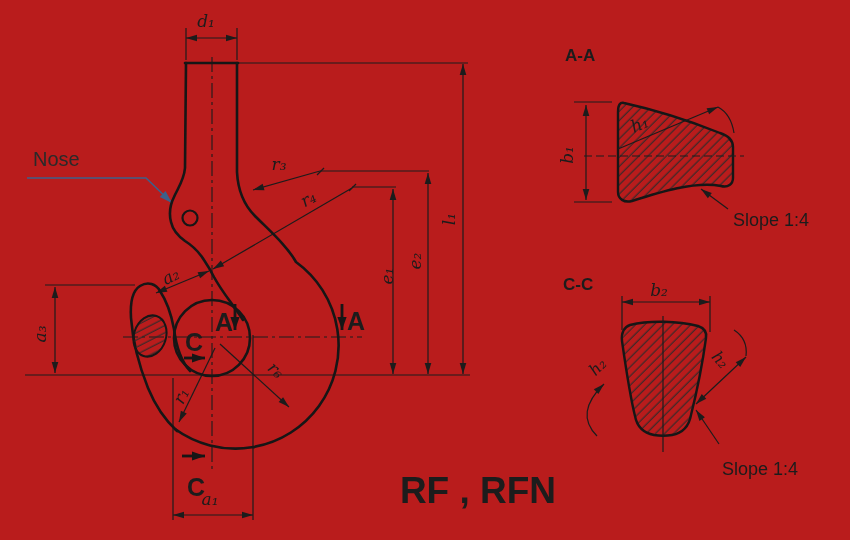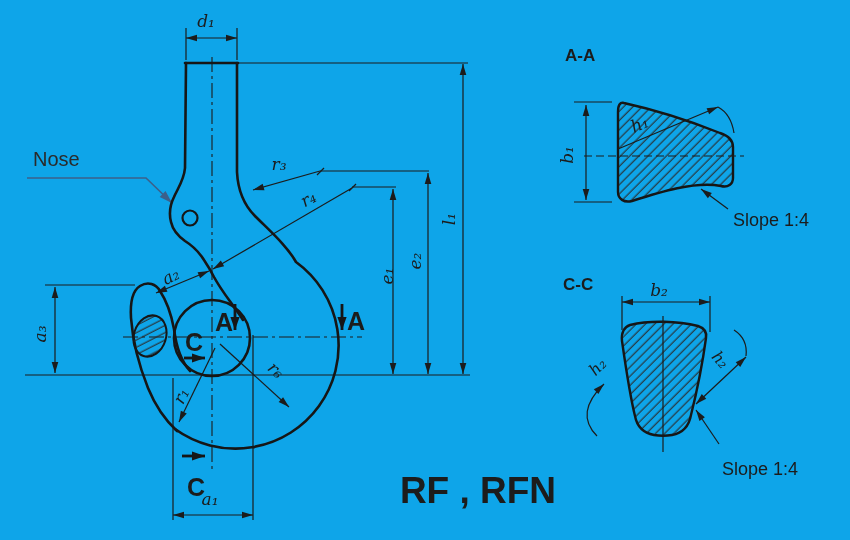--- a/index.html
+++ b/index.html
@@ -1,16 +1,16 @@
 <!DOCTYPE html>
 <html><head>
 <meta charset="utf-8">
 <style>
   html,body{margin:0;padding:0;background:#ffffff;}
-  #stage{position:relative;width:850px;height:540px;background:#0ea5e9;overflow:hidden;
+  #stage{position:relative;width:850px;height:540px;background:#b91c1c;overflow:hidden;
          font-family:"DejaVu Sans",sans-serif;}
   svg{position:absolute;left:0;top:0;}
   text{fill:#1c1c1c;}
   .dimlbl{font-family:"DejaVu Serif","DejaVu Sans",serif;font-style:italic;font-size:17px;}
   .dimlbl-sm{font-family:"DejaVu Serif","DejaVu Sans",serif;font-style:italic;font-size:16px;}
   .seclet{font-family:"Liberation Sans","DejaVu Sans",sans-serif;font-weight:bold;font-size:25px;}
   .sechd{font-family:"Liberation Sans","DejaVu Sans",sans-serif;font-weight:bold;font-size:17px;}
   .note{font-family:"Liberation Sans","DejaVu Sans",sans-serif;font-size:18px;}
   .nose{font-family:"Liberation Sans","DejaVu Sans",sans-serif;font-size:20px;fill:#2a2a2a;}
   .title{font-family:"Liberation Sans","DejaVu Sans",sans-serif;font-weight:bold;font-size:37px;}

